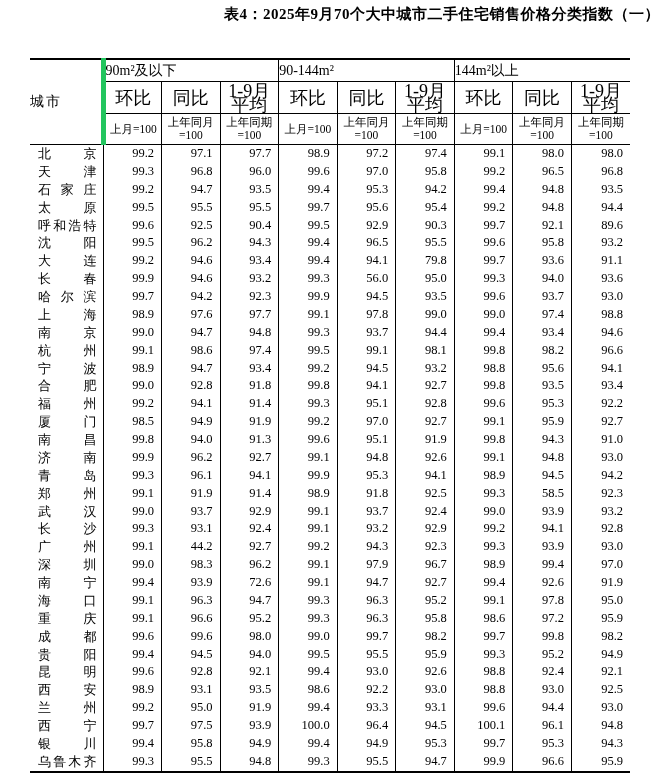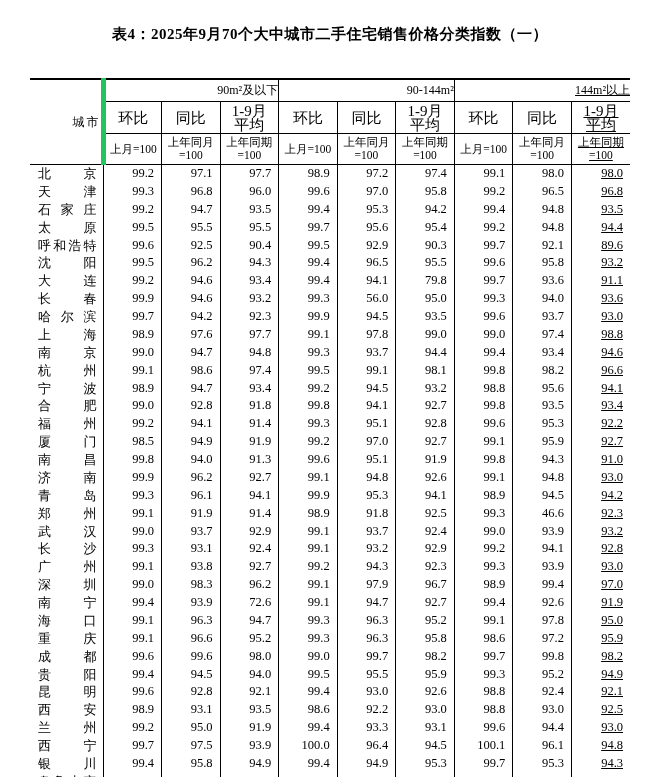--- a/index.html
+++ b/index.html
@@ -7,22 +7,22 @@
     position: relative;
     width: 660px;
     height: 777px;
     background: #ffffff;
     color: #000000;
     font-family: "Liberation Serif", "DejaVu Serif", serif;
     overflow: hidden;
   }
   .page-title {
     margin: 0;
-    padding-top: 24px;
-    text-align: center;
+    padding-top: 4px;
+    text-align: right;
     font-size: 15px;
     line-height: 20px;
     font-weight: bold;
     letter-spacing: 0.5px;
   }
   table.index-table {
     margin: 34px 0 0 30px;
     width: 600px;
     border-collapse: collapse;
     table-layout: fixed;
@@ -32,39 +32,39 @@
   }
   col.city-col { width: 73px; }
   th, td {
     padding: 0;
     font-weight: normal;
     vertical-align: middle;
     overflow: hidden;
   }
   
   .v-div { border-right: 1px solid #000; }
-  td:last-child, th.no-right { border-right: none; text-decoration: underline; }
+  td:last-child, th.no-right { border-right: none; }
 
   
   th.city-head {
     border-right: 5px solid #22c55e;
     border-bottom: 1px solid #000;
     font-size: 13px;
     letter-spacing: 2px;
   }
   tr.group-row th {
     height: 21px;
     border-bottom: 1px solid #000;
-    font-size: 12px;
-    text-align: right;
+    font-size: 14px;
+    text-align: left;
   }
   tr.sub-row th {
     height: 31px;
     border-bottom: 1px solid #000;
-    font-size: 15px;
+    font-size: 18px;
     text-align: center;
     line-height: 14px;
     white-space: pre-line;
   }
   tr.base-row th {
     height: 30px;
     border-bottom: 1px solid #000;
     font-size: 11.5px;
     text-align: center;
     line-height: 13px;
@@ -476,21 +476,21 @@
               <span>州</span>
             </div>
         </td>
         <td class="value-cell v-div">99.1</td>
         <td class="value-cell v-div">91.9</td>
         <td class="value-cell v-div">91.4</td>
         <td class="value-cell v-div">98.9</td>
         <td class="value-cell v-div">91.8</td>
         <td class="value-cell v-div">92.5</td>
         <td class="value-cell v-div">99.3</td>
-        <td class="value-cell v-div">46.6</td>
+        <td class="value-cell v-div">58.5</td>
         <td class="value-cell">92.3</td>
       </tr>
         <tr>
         <td class="city-cell">
           <div class="city-name">
               <span>武</span>
               <span>汉</span>
             </div>
         </td>
         <td class="value-cell v-div">99.0</td>
@@ -521,21 +521,21 @@
         <td class="value-cell">92.8</td>
       </tr>
         <tr>
         <td class="city-cell">
           <div class="city-name">
               <span>广</span>
               <span>州</span>
             </div>
         </td>
         <td class="value-cell v-div">99.1</td>
-        <td class="value-cell v-div">93.8</td>
+        <td class="value-cell v-div">44.2</td>
         <td class="value-cell v-div">92.7</td>
         <td class="value-cell v-div">99.2</td>
         <td class="value-cell v-div">94.3</td>
         <td class="value-cell v-div">92.3</td>
         <td class="value-cell v-div">99.3</td>
         <td class="value-cell v-div">93.9</td>
         <td class="value-cell">93.0</td>
       </tr>
         <tr>
         <td class="city-cell">

